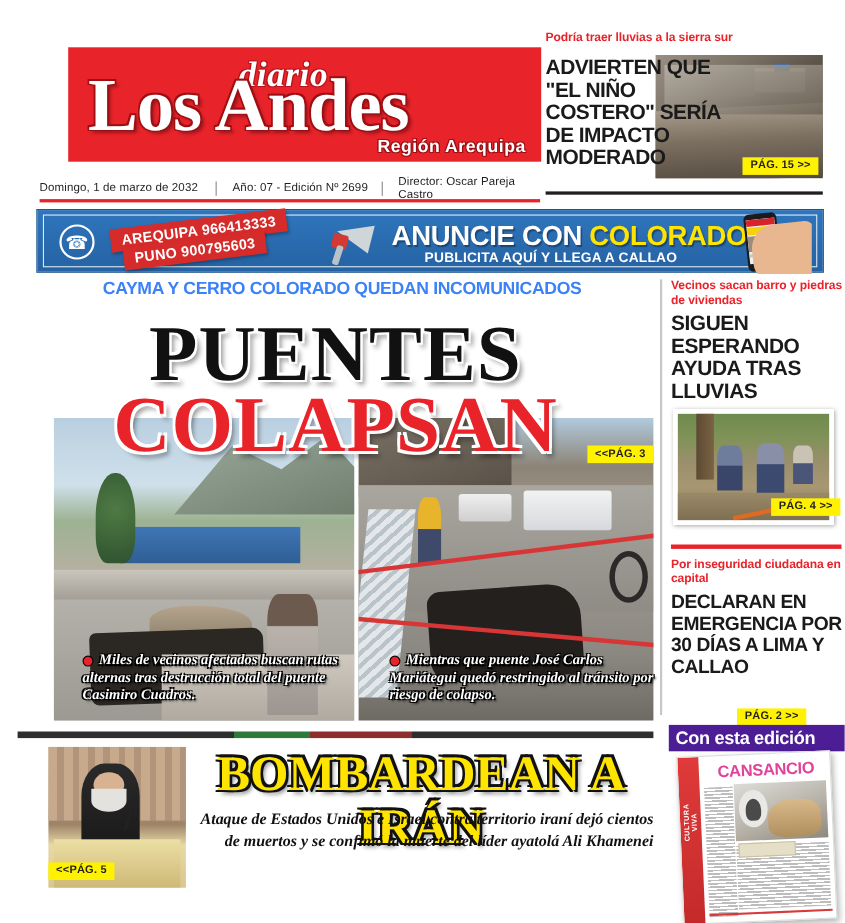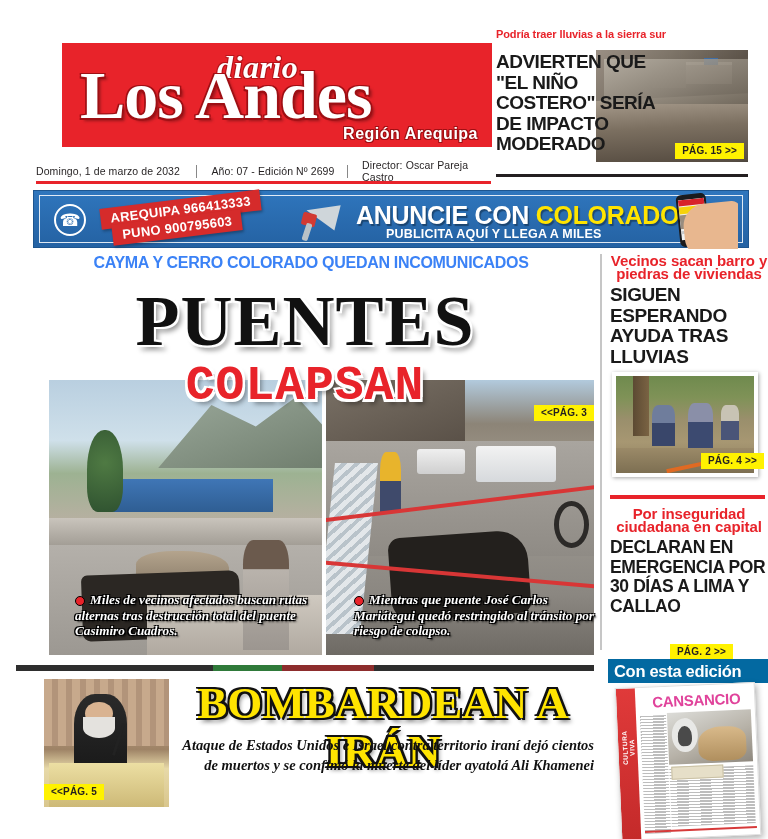--- a/index.html
+++ b/index.html
@@ -180,22 +180,22 @@
     position:absolute; left:0; top:20px; width:578px; text-align:center;
     font-family:"Liberation Serif", serif;
     font-size:72px; line-height:72px; font-weight:700; color:#111;
     letter-spacing:1px;
     text-shadow:-2px -2px 0 #fff,2px -2px 0 #fff,-2px 2px 0 #fff,2px 2px 0 #fff, 4px 5px 5px rgba(0,0,0,0.4);
     z-index:6;
     margin-top:11px;
   }
   .lead-l2 {
     position:absolute; left:0; top:96px; width:578px; text-align:center;
-    font-family:Liberation Mono, monospace;
-    font-size:48px; line-height:72px; font-weight:700; color:#E8232A;
+    font-family:Liberation Serif, serif;
+    font-size:72px; line-height:72px; font-weight:700; color:#E8232A;
     letter-spacing:1px;
     text-shadow:-2.5px -2.5px 0 #fff,2.5px -2.5px 0 #fff,-2.5px 2.5px 0 #fff,2.5px 2.5px 0 #fff, 4px 5px 5px rgba(0,0,0,0.4);
     z-index:6;
   }
 
   
   .photo-row { position:absolute; left:33px; top:126px; width:545px; height:275px; }
   .ph { position:absolute; top:0; height:275px; overflow:hidden; }
   .ph-left { left:0; width:273px;
     background:linear-gradient(180deg,#b9cfe0 0%,#cfe0ea 22%,#9db292 34%,#b8b0a2 52%,#8f8a84 68%,#a3a09a 100%);
@@ -351,23 +351,22 @@
     font-size:14.5px; line-height:20px; font-weight:700; font-style:italic; color:#111;
   }
 
   
   .sidebar { position:absolute; left:604px; top:254px; width:164px; height:576px; }
   .side-divider {
     position:absolute; left:600px; top:254px; width:1.5px; height:396px; background:#c6c6c6;
   }
 
   .sb-kicker {
-    font-size:15px; line-height:13px; font-weight:700; color:#E8232A;
+    font-size:11px; line-height:13px; font-weight:700; color:#E8232A;
     letter-spacing:-0.1px;
-    text-align:center;
   }
   .sb-head {
     font-size:19px; line-height:20.5px; font-weight:900; color:#1a1a1a;
     letter-spacing:-0.4px; text-transform:uppercase; margin-top:5px;
   }
   .sb-head.tight { font-size:17.5px; line-height:19.5px; }
 
   .sb1 { position:absolute; left:6px; top:0; width:158px; }
   .sb1-photo {
     position:absolute; left:8px; top:118px; width:146px; height:105px;
@@ -404,21 +403,21 @@
   }
   .sb1-pag { position:absolute; right:4px; top:196px; z-index:5; }
 
   .sb2 { position:absolute; left:6px; top:253px; width:158px; }
   .sb2-rule { position:absolute; left:6px; top:241px; width:155px; height:4px; background:#E8232A; }
   .sb2-pag { position:absolute; left:66px; top:387px; }
 
   .sb3 { position:absolute; left:4px; top:405px; width:160px; }
   .sb3-title {
     position:absolute; left:0; top:0; width:160px; height:24px;
-    background:#0369a1; color:#fff;
+    background:#4c1d95; color:#fff;
     font-size:16.5px; font-weight:900; letter-spacing:-0.3px;
     display:flex; align-items:center; padding-left:6px;
   }
   .sb3-mag {
     position:absolute; left:10px; top:26px; width:140px; height:153px;
     background:#fff; border:1px solid #ddd;
     box-shadow:2px 3px 6px rgba(0,0,0,.3);
     transform:rotate(-2.5deg); overflow:hidden;
   }
   .mag-spine {
@@ -511,21 +510,21 @@
     <div class="ad-ribbon1">AREQUIPA 966413333</div>
     <div class="ad-ribbon2">PUNO 900795603</div>
     <div class="ad-megaphone">
       <div class="mp-cone"></div>
       <div class="mp-band"></div>
       <div class="mp-handle"></div>
     </div>
     <div class="ad-title">
       <span>ANUNCIE CON </span><span class="hl">COLORADO</span>
     </div>
-    <div class="ad-sub">PUBLICITA AQUÍ Y LLEGA A MILES</div>
+    <div class="ad-sub">PUBLICITA AQUÍ Y LLEGA A CALLAO</div>
     <div class="ad-hand">
       <div class="phone-body">
         <div class="phone-screen">
           <div class="ps-red"></div>
           <div class="ps-yel"></div>
           <div class="ps-img"></div>
           <div class="ps-txt"></div>
         </div>
       </div>
       <div class="hand-skin"></div>

